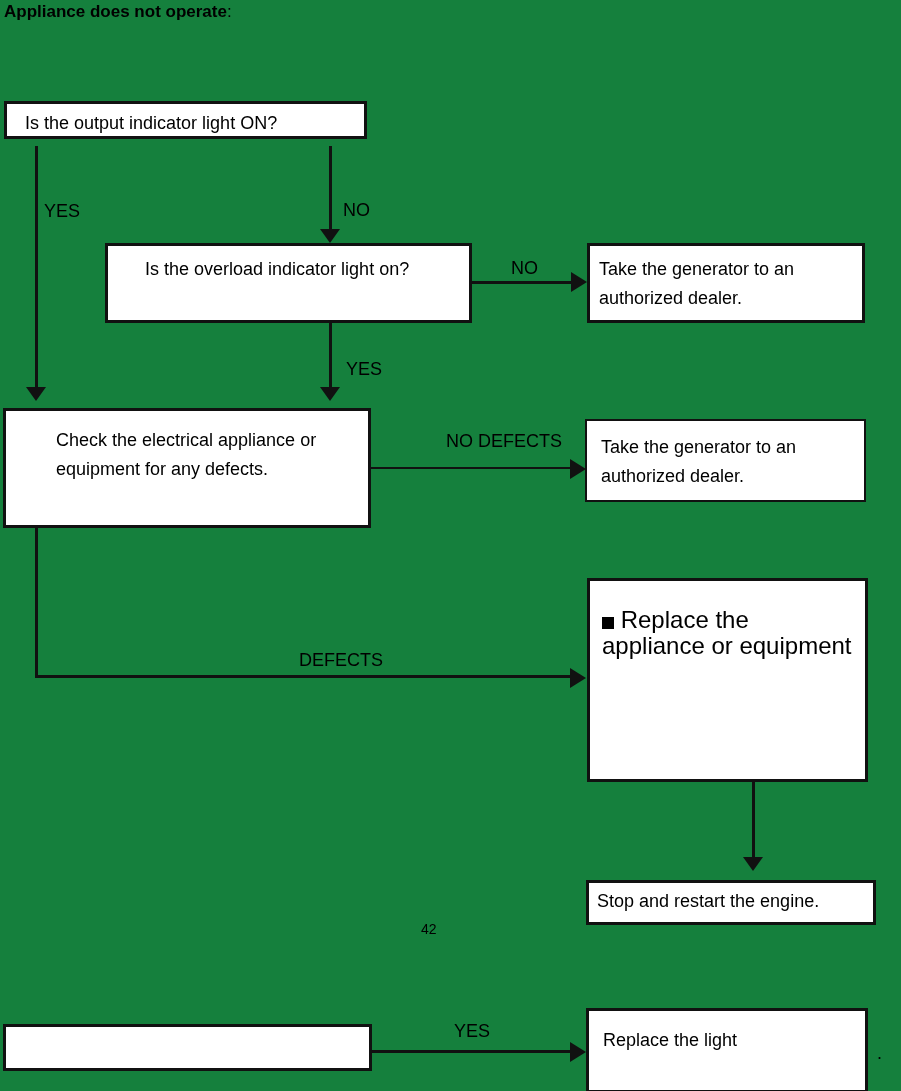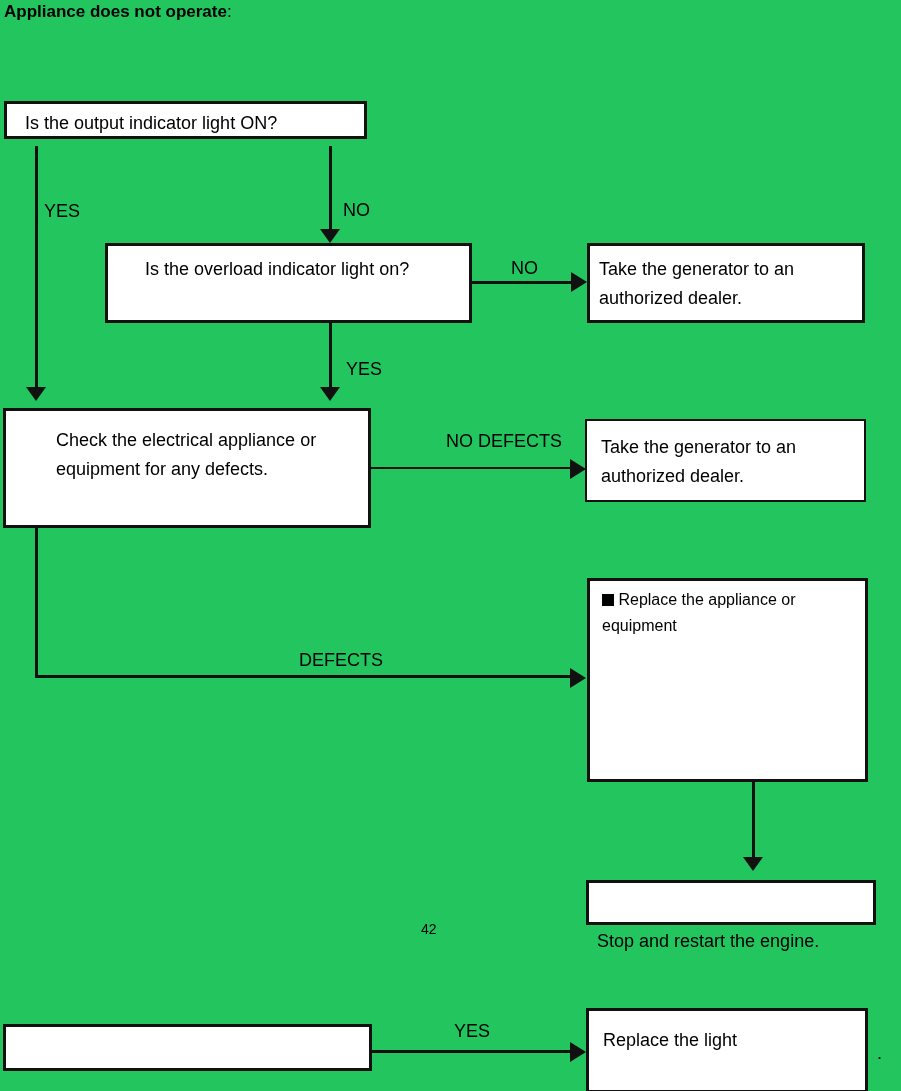--- a/index.html
+++ b/index.html
@@ -9,21 +9,21 @@
   }
   body {
     font-family: "Liberation Sans", sans-serif;
     color: #000000;
   }
   #page {
     position: relative;
     width: 901px;
     height: 1091px;
     overflow: hidden;
-    background: #22c55e;
+    background: #15803d;
   }
   .heading {
     position: absolute;
     left: 4px;
     top: 0px;
     font-size: 17px;
     line-height: 24px;
     white-space: nowrap;
   }
   .heading b { font-weight: bold; }
@@ -73,37 +73,37 @@
     left: 585px; top: 419px; width: 281px; height: 83px;
     border-width: 2px;
   }
   #box-dealer-2 .txt { padding: 12px 0 0 14px; }
 
   #box-bullets {
     left: 587px; top: 578px; width: 281px; height: 204px;
     border-width: 3px;
   }
   #box-bullets .bl {
-    font-size: 16px;
+    font-size: 24px;
     line-height: 26px;
-    padding: 6px 8px 0 12px;
+    padding: 26px 8px 0 12px;
   }
   #box-bullets .bl p { margin: 0 0 10px 0; }
   #box-bullets .sq {
     display: inline-block;
     width: 12px; height: 12px;
     background: #000;
     vertical-align: -1px;
   }
 
   #box-stop {
     left: 586px; top: 880px; width: 290px; height: 45px;
     border-width: 3px;
   }
-  #box-stop .txt { padding: 4px 5px 0 8px; white-space: nowrap; margin-top: 40px; }
+  #box-stop .txt { padding: 4px 5px 0 8px; white-space: nowrap; }
 
   #box-empty {
     left: 3px; top: 1024px; width: 369px; height: 47px;
     border-width: 3px;
   }
 
   #box-fuse {
     left: 586px; top: 1008px; width: 282px; height: 85px;
     border-width: 3px;
   }

